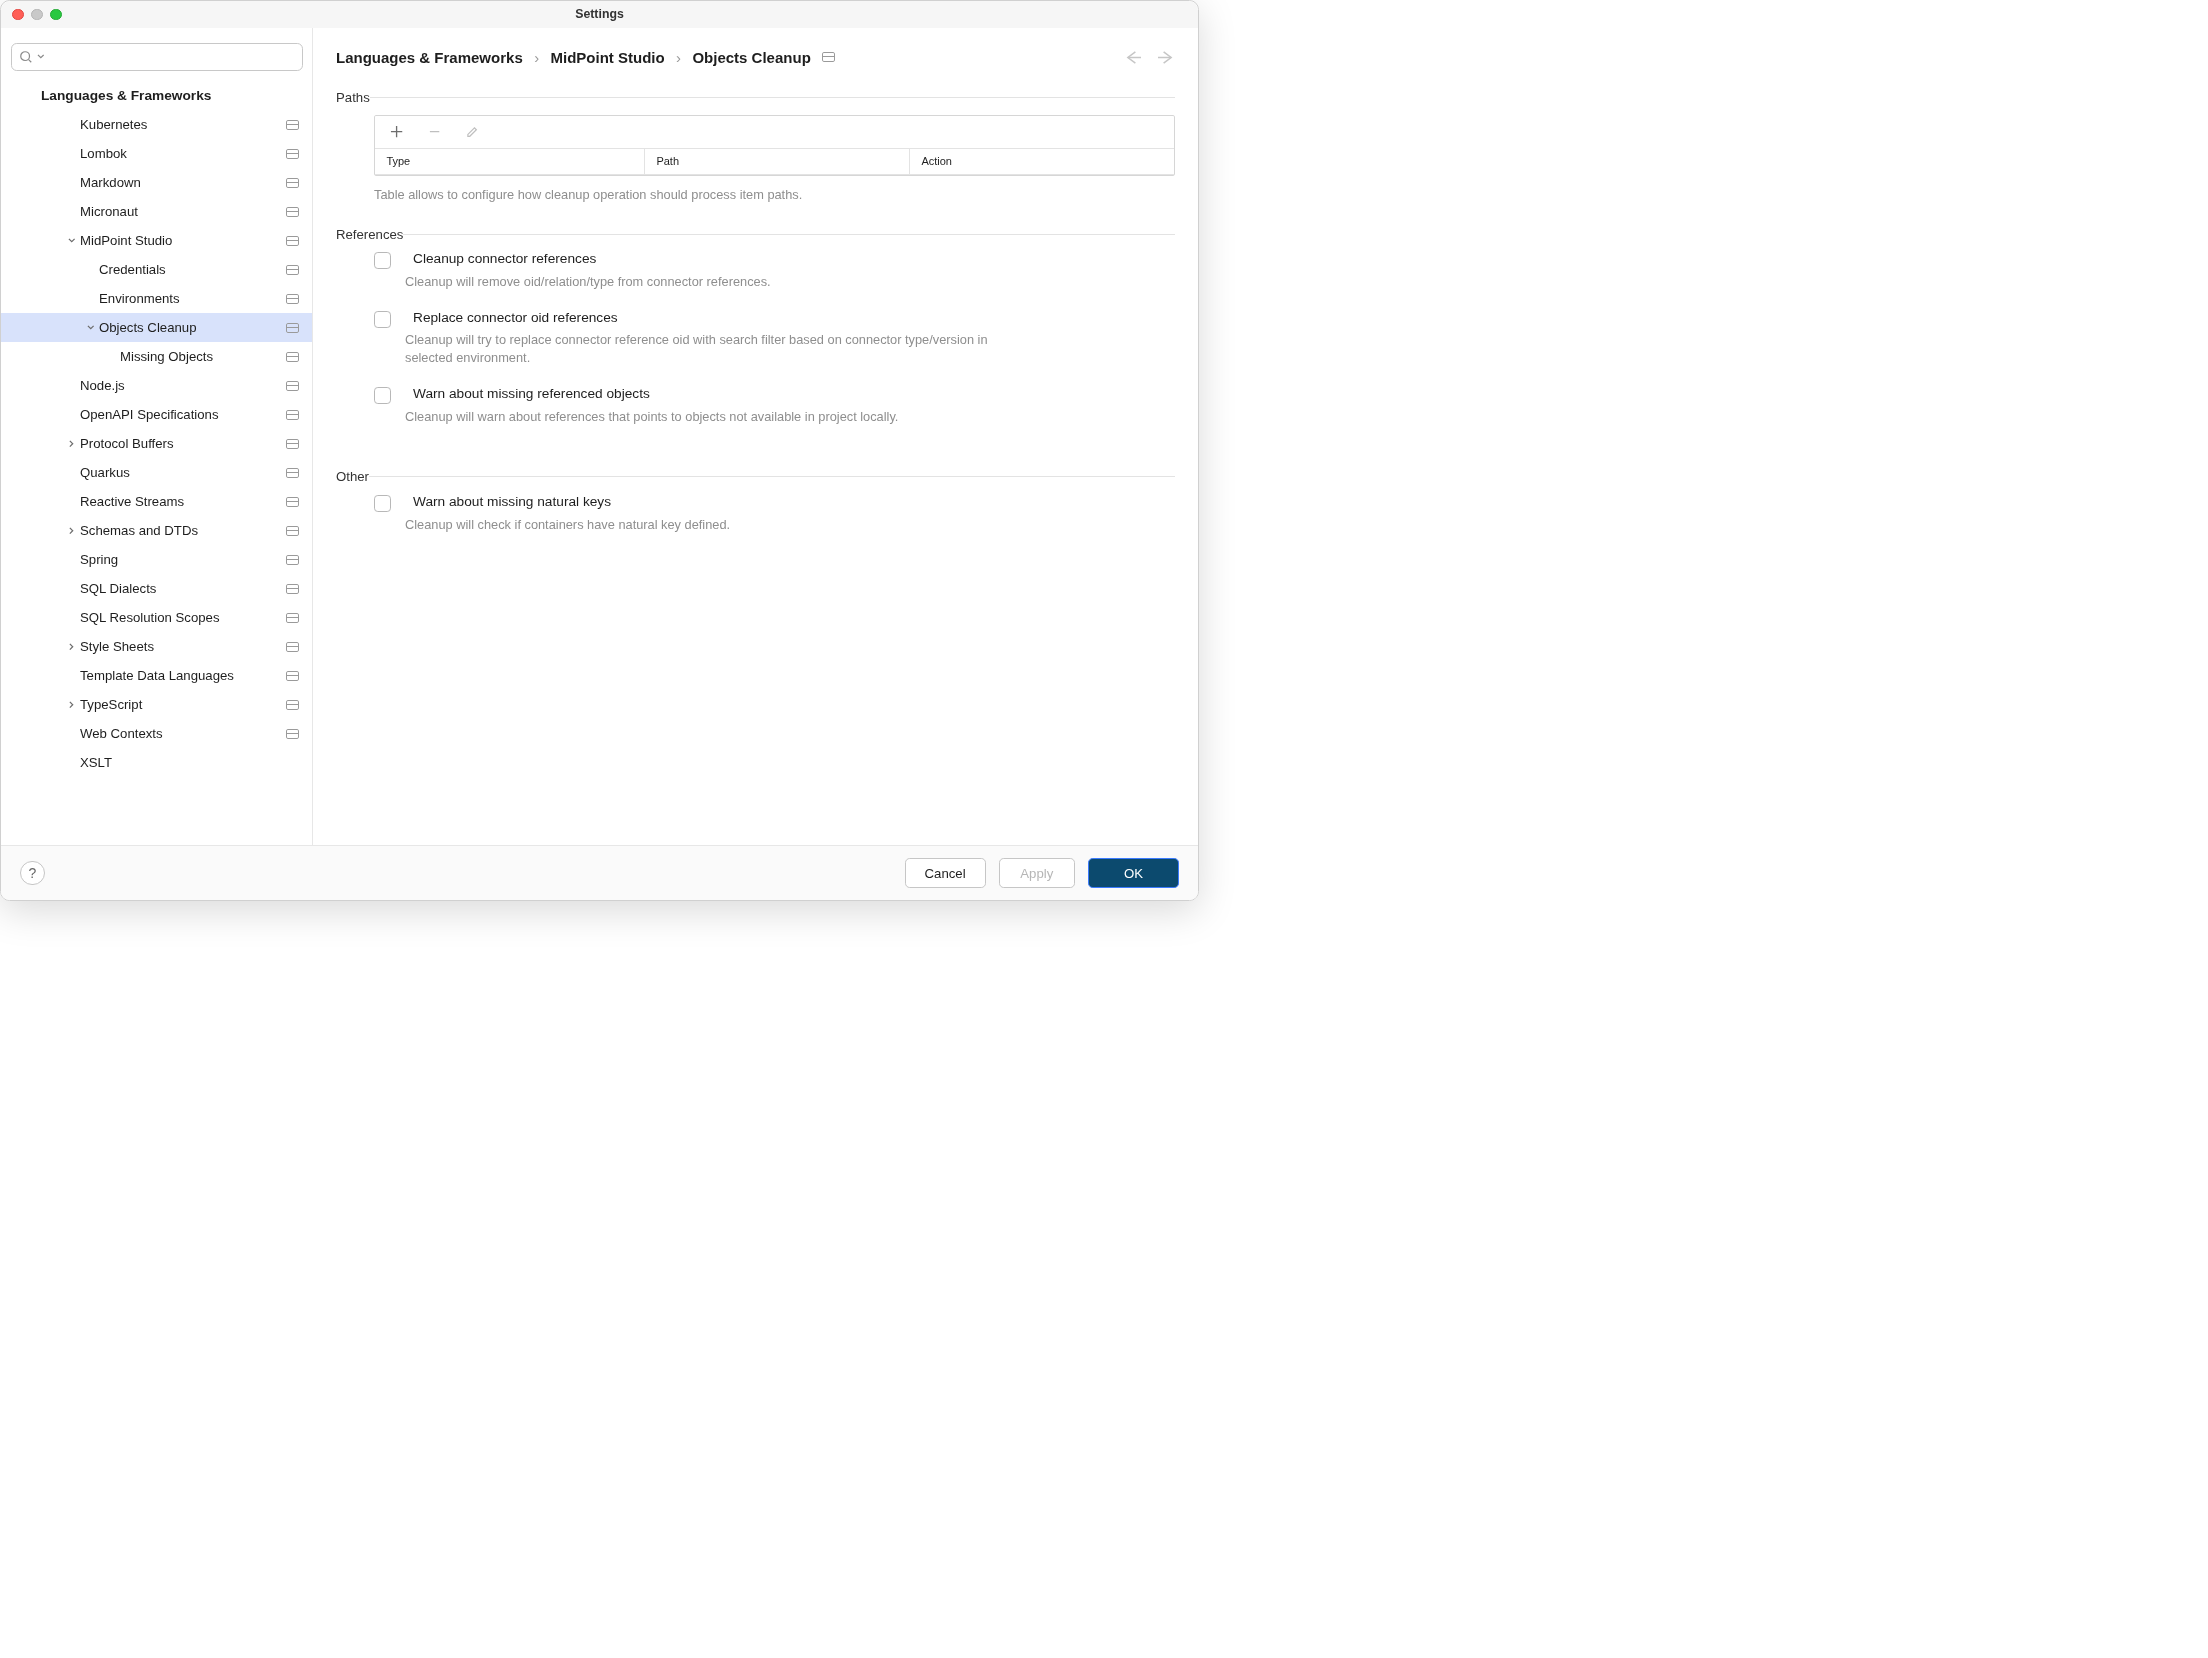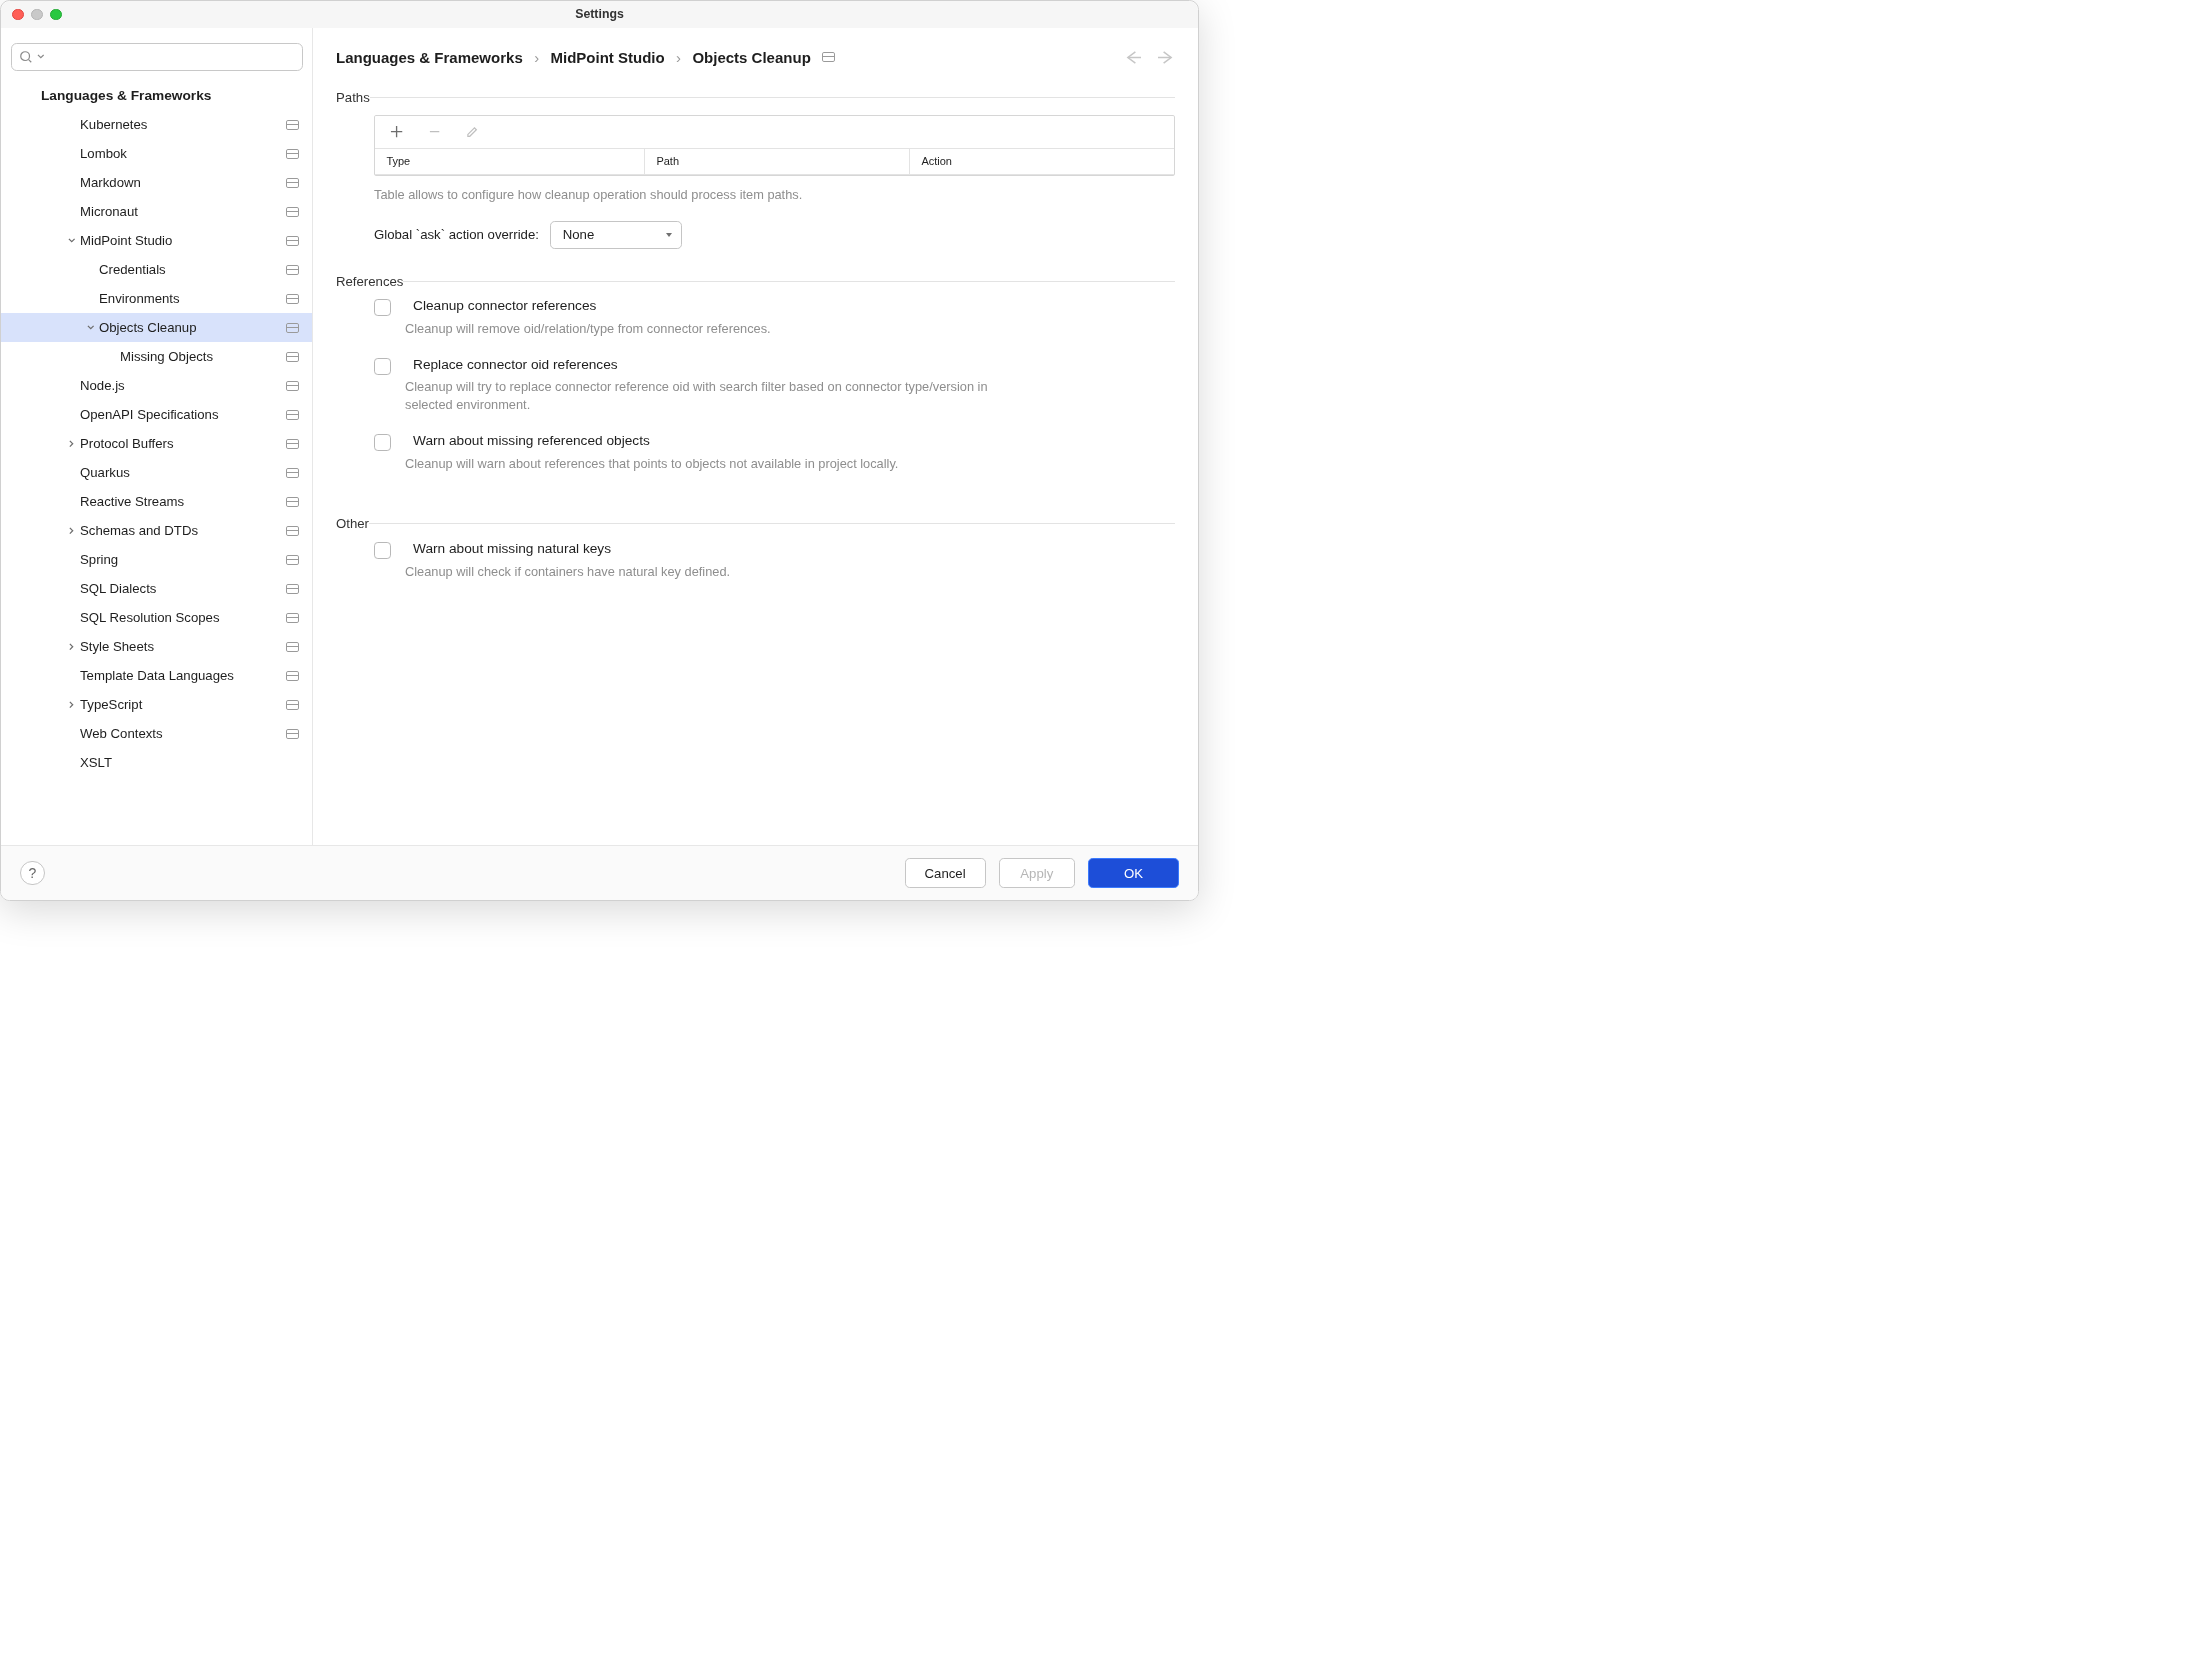--- a/index.html
+++ b/index.html
@@ -117,21 +117,21 @@
     display: flex; align-items: center; justify-content: center; color: #666; font-size: 14px;
     background: #fff;
   }
   .footer-spacer { flex: 1; }
   .btn {
     height: 30px; padding: 0 19px; border-radius: 4.7px; border: 0.9px solid #c6c6c6;
     background: #fff; font-size: 13.2px; display: inline-flex; align-items: center; justify-content: center;
     margin-left: 13.2px; min-width: 76px;
   }
   .btn.disabled { color: #b6b6b6; }
-  .btn.primary { background: #1d4ed8; border-color: #3a7afe; color: #fff; min-width: 91px; }
+  .btn.primary { background: #0c4a6e; border-color: #3a7afe; color: #fff; min-width: 91px; }
 </style>
 </head>
 <body>
 
 <div class="titlebar">
   <div class="traffic-lights">
     <div class="traffic-light tl-close"></div>
     <div class="traffic-light tl-min"></div>
     <div class="traffic-light tl-max"></div>
   </div>
@@ -346,26 +346,20 @@
                 </svg>
             </span>
           </div>
           <div class="table-head">
             <div class="col-type">Type</div>
             <div class="col-path">Path</div>
             <div class="col-action">Action</div>
           </div>
         </div>
         <div class="hint">Table allows to configure how cleanup operation should process item paths.</div>
-        <div class="form-row">
-          <span>Global `ask` action override:</span>
-          <div class="select">
-            <span>None</span>
-          </div>
-        </div>
       </div>
     </div>
 
     <div class="section">
       <div class="section-header">
         <span>References</span>
         <span class="line"></span>
       </div>
       <div style="padding-left: 38px;">
         <div class="check-row">

